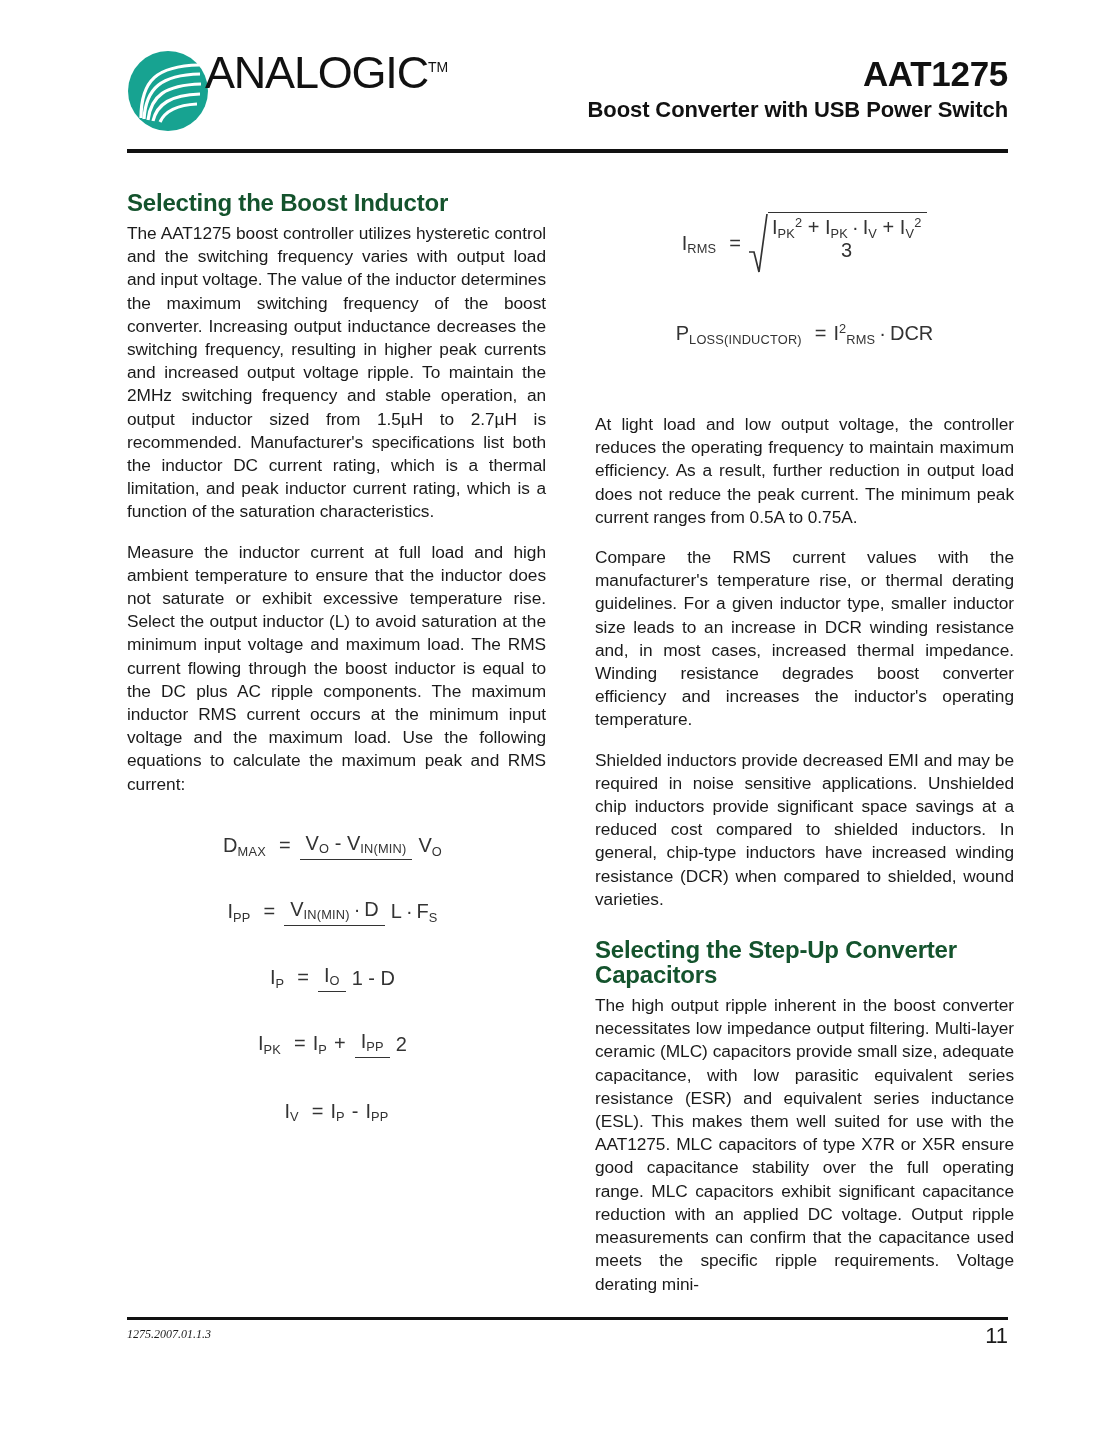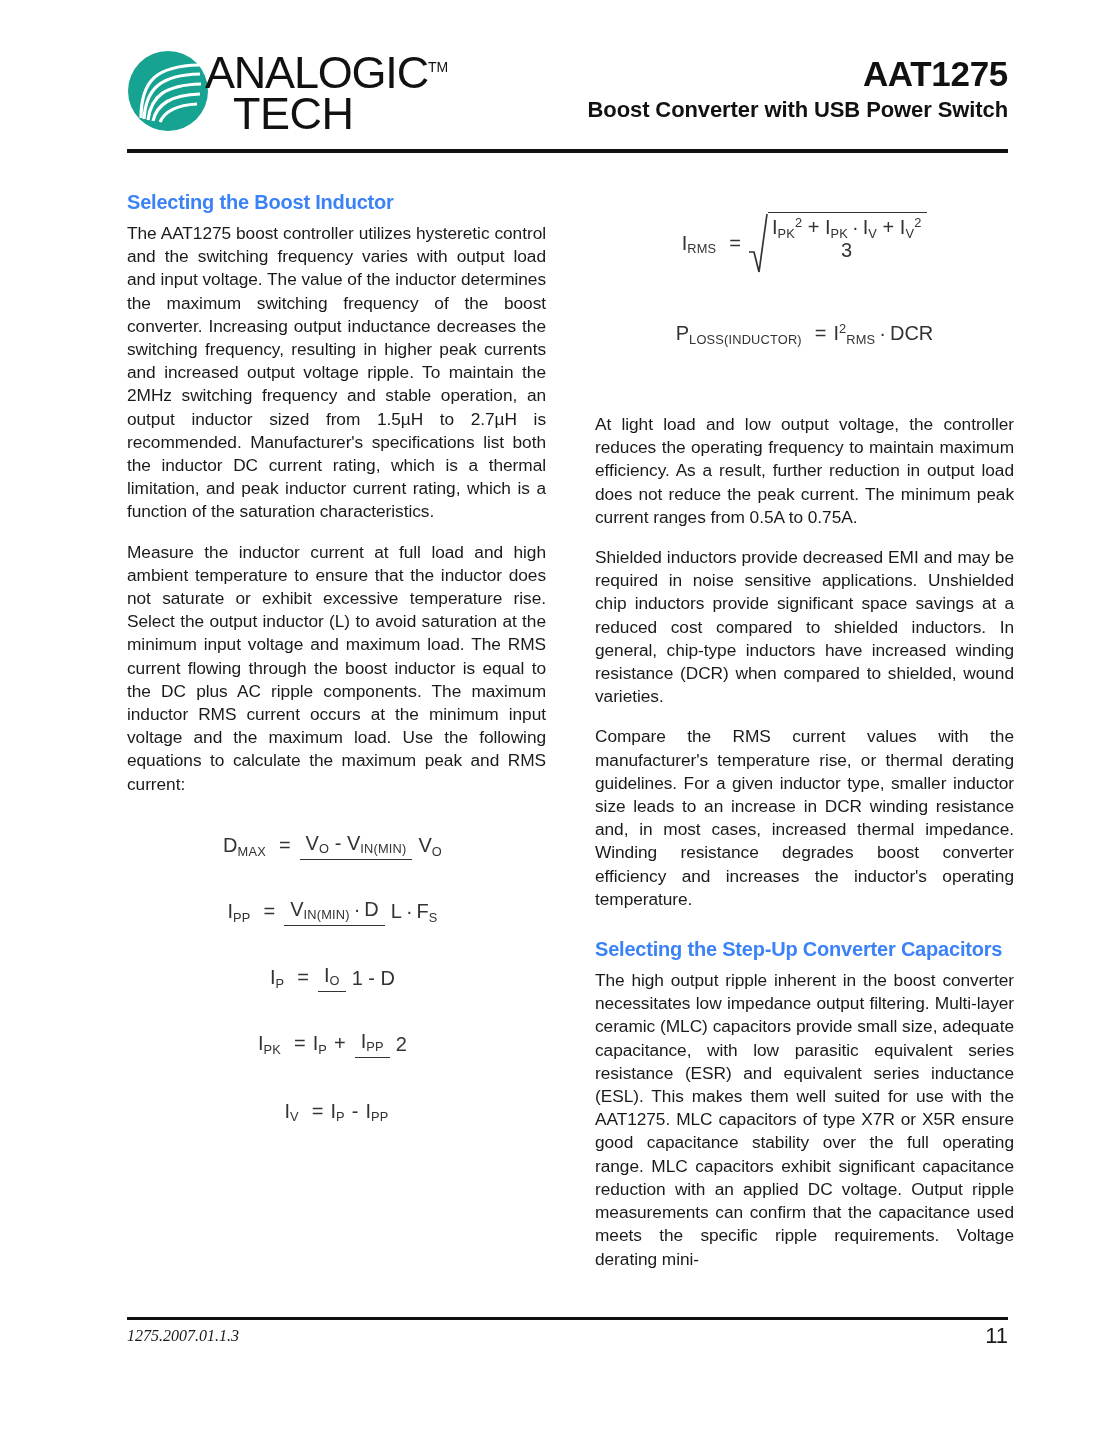--- a/index.html
+++ b/index.html
@@ -109,25 +109,25 @@
   
   .col {
     position: absolute;
     top: 190px;
     width: 419px;
   }
   .col-left { left: 127px; }
   .col-right { left: 595px; }
 
   h2.section-heading {
-    font-size: 20px;
+    font-size: 24px;
     font-weight: bold;
     line-height: 25px;
     margin: 0 0 7px 0;
-    color: #3b82f6;
+    color: #14532d;
     letter-spacing: -0.2px;
   }
   p.body-text {
     font-size: 17.3px;
     line-height: 23.2px;
     margin: 0 0 17px 0;
     text-align: justify;
     color: #1a1a1a;
     letter-spacing: -0.05px;
   }
@@ -214,21 +214,21 @@
     top: 1327px;
     width: 881px;
     height: 30px;
   }
   .doc-code {
     position: absolute;
     left: 0;
     top: 0;
     font-family: "Liberation Serif", serif;
     font-style: italic;
-    font-size: 16px;
+    font-size: 12px;
     color: #1a1a1a;
   }
   .page-number {
     position: absolute;
     right: 0;
     top: -4px;
     font-size: 22px;
     color: #1a1a1a;
   }
 </style>
@@ -245,21 +245,20 @@
           <circle cx="41" cy="41" r="40" fill="#17a391"></circle>
           <path d="M14 68 C14 30 30 16 72 15" fill="none" stroke="#ffffff" stroke-width="3.2"></path>
           <path d="M17 69 C19 38 34 25 73 24" fill="none" stroke="#ffffff" stroke-width="3.2"></path>
           <path d="M21 70 C24 46 38 35 74 34" fill="none" stroke="#ffffff" stroke-width="3.2"></path>
           <path d="M26 71 C30 54 44 45 73 44" fill="none" stroke="#ffffff" stroke-width="3.2"></path>
           <path d="M33 72 C38 61 50 55 70 54" fill="none" stroke="#ffffff" stroke-width="3.2"></path>
         </svg>
       </div>
       <div class="logo-text">
         <div class="logo-line1"><span>ANALOGIC</span><span class="logo-tm">TM</span></div>
-        <div class="logo-line2">TECH</div>
       </div>
     </div>
 
     <div class="header-titles">
       <div class="part-number">AAT1275</div>
       <div class="part-subtitle">Boost Converter with USB Power Switch</div>
     </div>
   </div>
   <div class="header-rule"></div>
 
@@ -355,22 +354,22 @@
         <span class="eqsign">=</span>
         <span><span>I</span><sup>2</sup><sub>RMS</sub></span>
         <span class="dot">·</span>
         <span>DCR</span>
       </span>
     </div>
 
     <div style="height:68px;"></div>
 
     <p class="body-text">At light load and low output voltage, the controller reduces the operating frequency to maintain maximum efficiency. As a result, further reduction in output load does not reduce the peak current. The minimum peak current ranges from 0.5A to 0.75A.</p>
+    <p class="body-text">Compare the RMS current values with the manufacturer's temperature rise, or thermal derating guidelines. For a given inductor type, smaller inductor size leads to an increase in DCR winding resistance and, in most cases, increased thermal impedance. Winding resistance degrades boost converter efficiency and increases the inductor's operating temperature.</p>
     <p class="body-text">Shielded inductors provide decreased EMI and may be required in noise sensitive applications. Unshielded chip inductors provide significant space savings at a reduced cost compared to shielded inductors. In general, chip-type inductors have increased winding resistance (DCR) when compared to shielded, wound varieties.</p>
-    <p class="body-text">Compare the RMS current values with the manufacturer's temperature rise, or thermal derating guidelines. For a given inductor type, smaller inductor size leads to an increase in DCR winding resistance and, in most cases, increased thermal impedance. Winding resistance degrades boost converter efficiency and increases the inductor's operating temperature.</p>
 
     <h2 class="section-heading" style="margin-top:26px;">Selecting the Step-Up Converter Capacitors</h2>
     <p class="body-text">The high output ripple inherent in the boost converter necessitates low impedance output filtering. Multi-layer ceramic (MLC) capacitors provide small size, adequate capacitance, with low parasitic equivalent series resistance (ESR) and equivalent series inductance (ESL). This makes them well suited for use with the AAT1275. MLC capacitors of type X7R or X5R ensure good capacitance stability over the full operating range. MLC capacitors exhibit significant capacitance reduction with an applied DC voltage. Output ripple measurements can confirm that the capacitance used meets the specific ripple requirements. Voltage derating mini-</p>
   </div>
 
   <div class="footer-rule"></div>
   <div class="footer">
     <div class="doc-code">1275.2007.01.1.3</div>
     <div class="page-number">11</div>
   </div>

